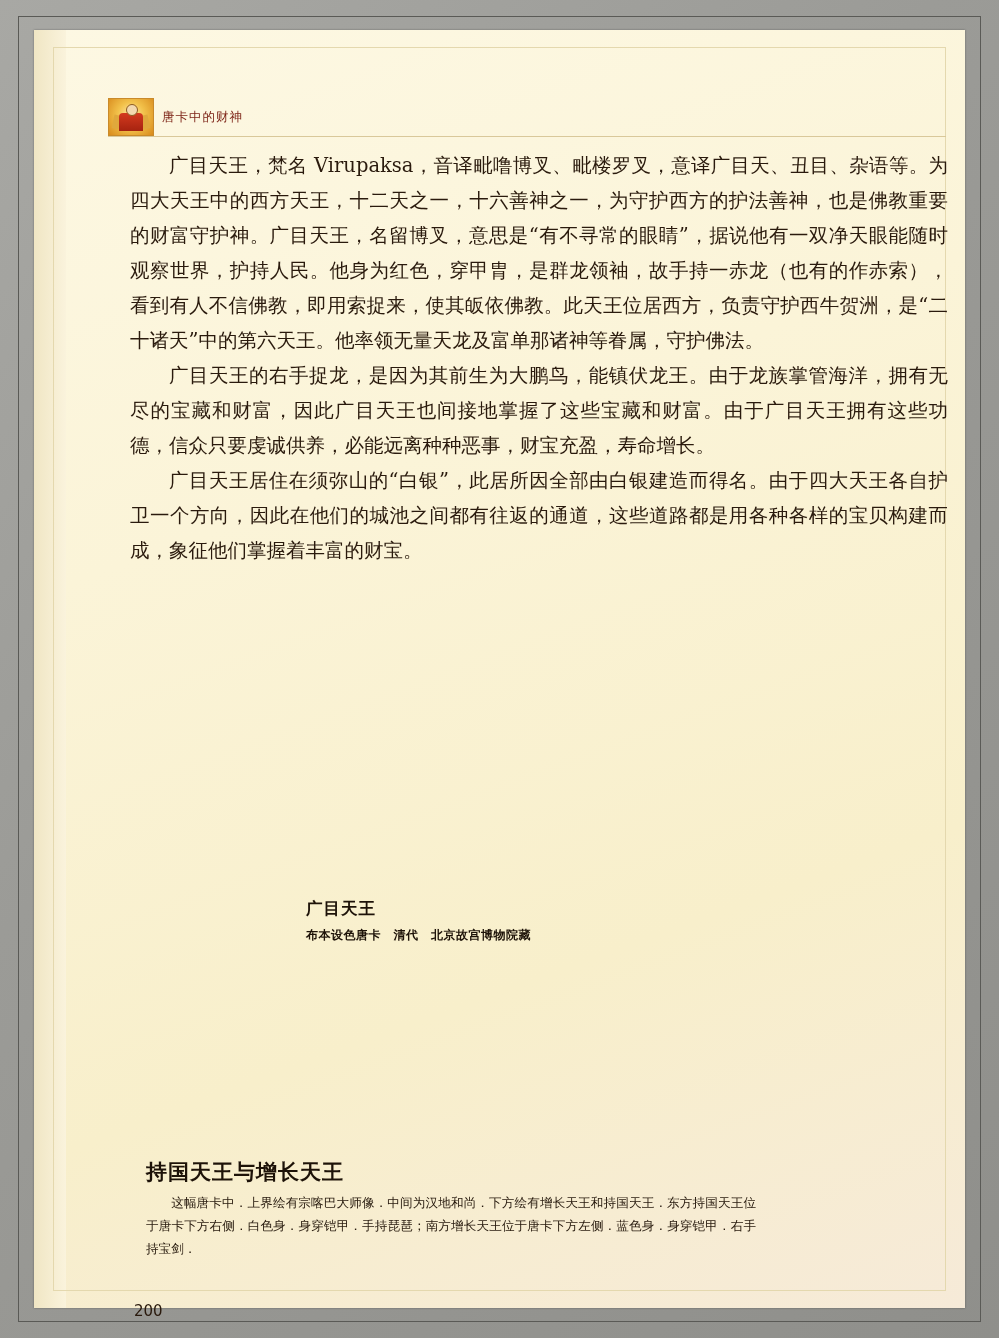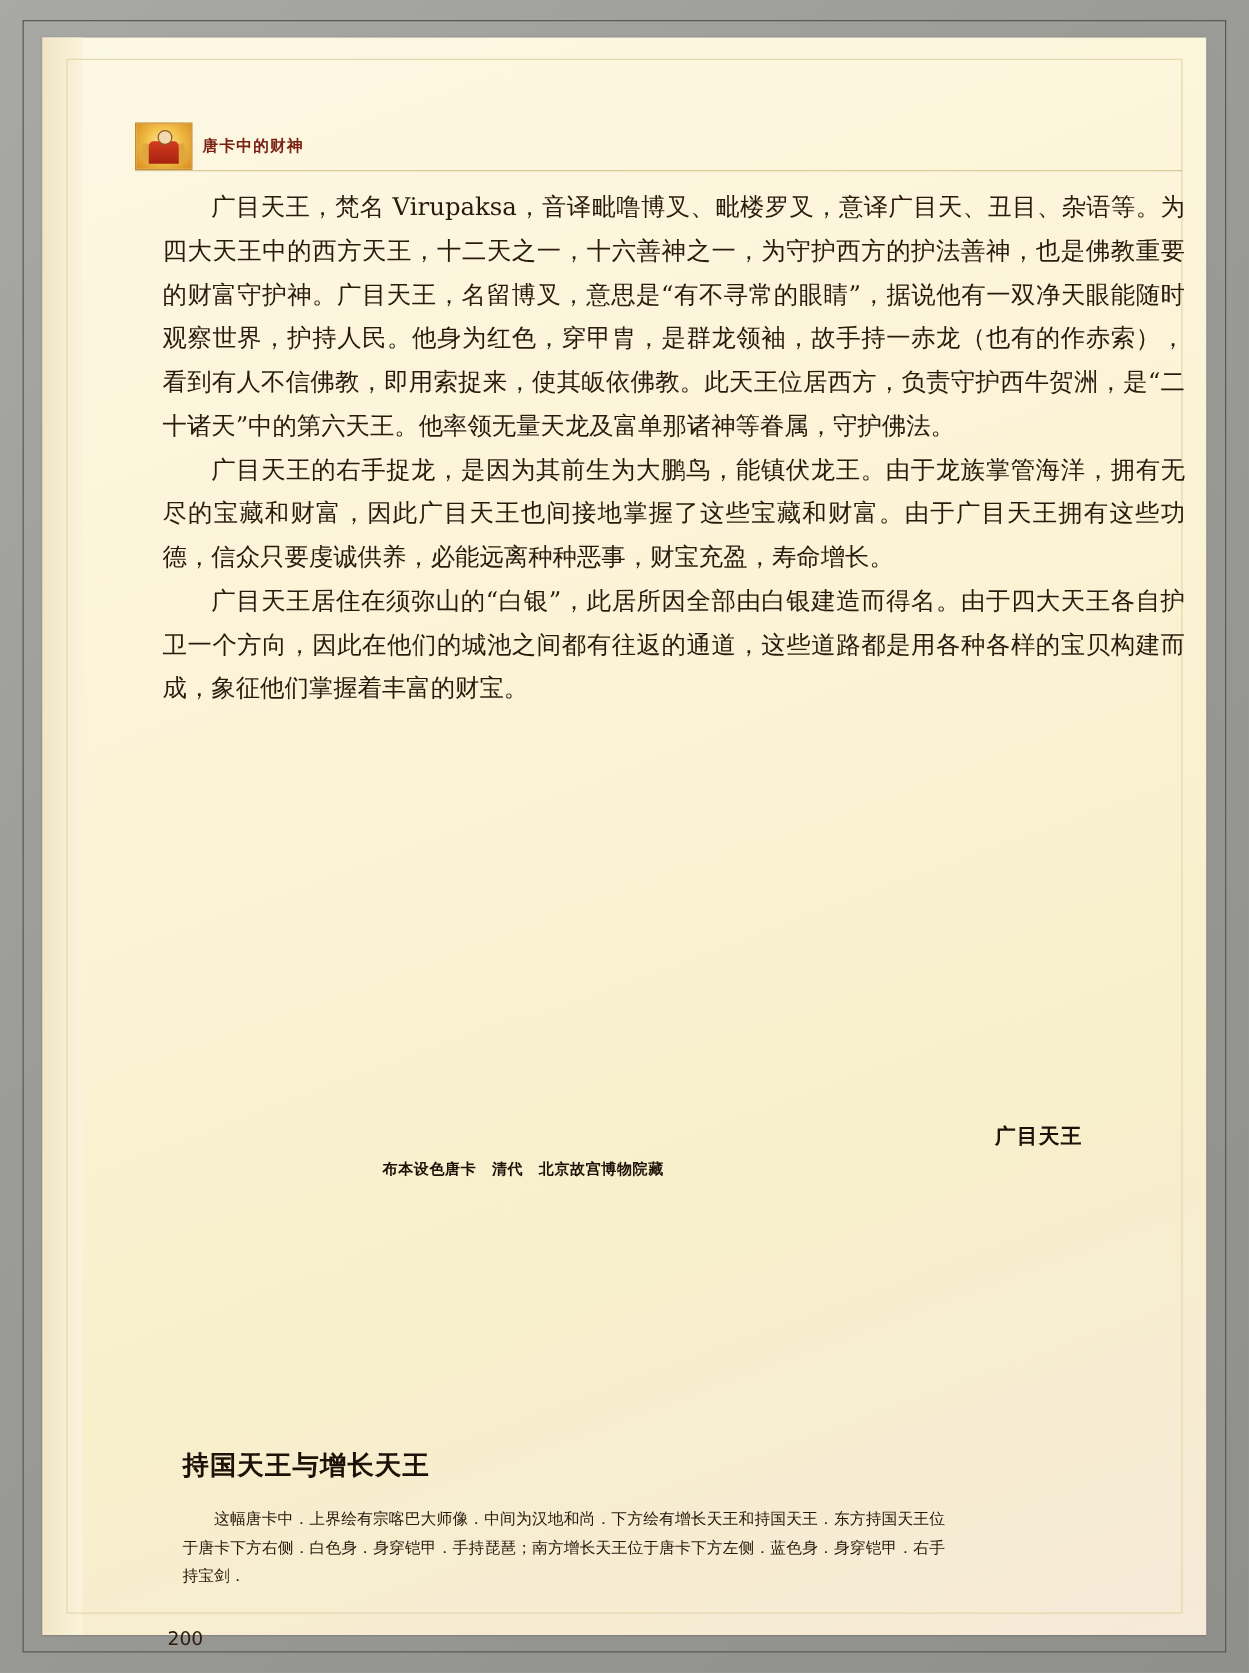--- a/index.html
+++ b/index.html
@@ -95,21 +95,21 @@
     position: absolute;
     top: 16px;
     width: 7px; height: 14px;
     background: #e0a83c;
   }
   .header-logo .fig-arm-l { left: 4px; transform: rotate(12deg); }
   .header-logo .fig-arm-r { left: 33px; transform: rotate(-12deg); }
   .header-title {
     font-family: "DejaVu Sans", sans-serif;
     font-size: 12.5px;
-    font-weight: bold;
+    font-weight: normal;
     color: #7a1f12;
     letter-spacing: 1px;
   }
   .header-rule {
     position: absolute;
     left: 74px;
     top: 106px;
     width: 838px;
     height: 1px;
     background: #d9c89a;
@@ -139,21 +139,20 @@
     left: 272px;
     top: 868px;
     width: 560px;
   }
   .cap1-title {
     font-family: "DejaVu Sans", sans-serif;
     font-size: 16.5px;
     font-weight: bold;
     color: #1d1208;
     letter-spacing: 1px;
-    text-align: right;
   }
   .cap1-sub {
     margin-top: 7px;
     font-family: "DejaVu Sans", sans-serif;
     font-size: 12px;
     font-weight: bold;
     color: #1d1208;
     letter-spacing: .5px;
   }
   .cap1-body {
@@ -183,21 +182,21 @@
   }
   .cap2-sub {
     margin-top: 7px;
     font-family: "DejaVu Sans", sans-serif;
     font-size: 12.5px;
     font-weight: bold;
     color: #1d1208;
     letter-spacing: .5px;
   }
   .cap2-body {
-    margin-top: 17px;
+    margin-top: 5px;
     font-family: "DejaVu Sans", sans-serif;
     font-size: 12.6px;
     line-height: 23px;
     color: #25180c;
     text-align: justify;
     text-justify: inter-ideograph;
     text-indent: 2em;
   }
 
   .page-number {

